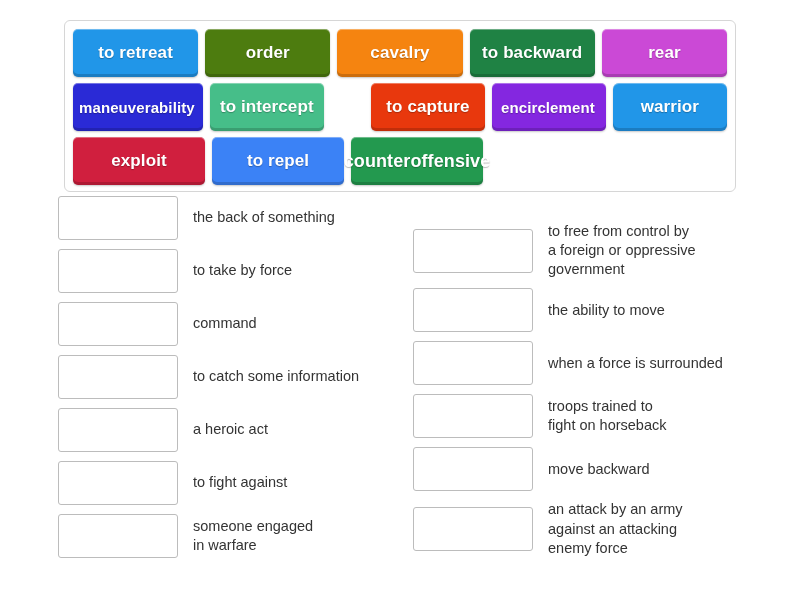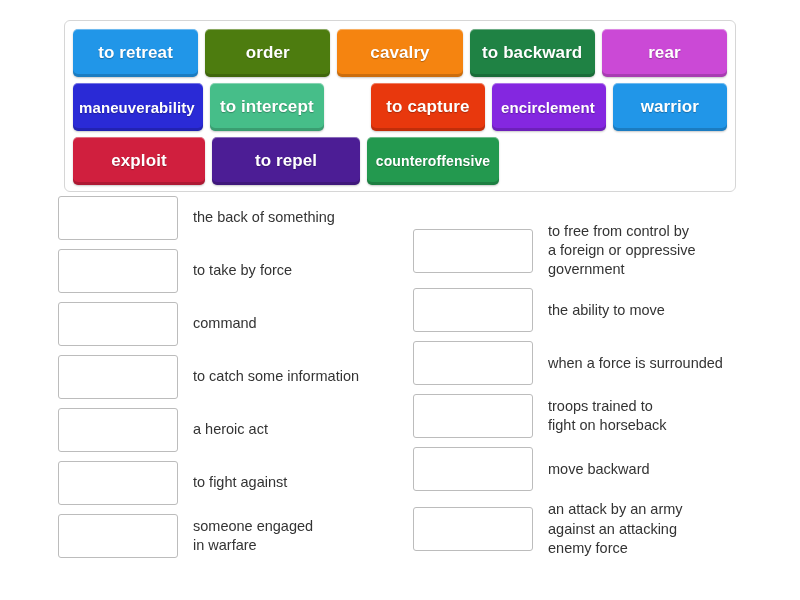--- a/index.html
+++ b/index.html
@@ -50,21 +50,21 @@
     padding: 0 8px;
     cursor: pointer;
     user-select: none;
     white-space: nowrap;
     text-shadow: 0 1px 1px rgba(0,0,0,.28);
     box-shadow: inset 0 1px 0 rgba(255,255,255,.35),
                 inset 0 -3px 0 rgba(0,0,0,.17),
                 0 1px 2px rgba(0,0,0,.22);
   }
   .tile.narrow-text { font-size: 15px; padding-left: 6px; }
-  .tile.tight-text  { font-size: 14px; }
+  .tile.tight-text  { font-size: 18px; }
 
   
   #answer-area {
     position: absolute;
     left: 0;
     top: 196px;
     width: 800px;
   }
   .column {
     position: absolute;
@@ -106,26 +106,26 @@
     <div class="tile" style="width: 132px; background: rgb(245, 132, 16);">cavalry</div>
     <div class="tile" style="width: 132px; background: rgb(31, 130, 68);">to backward</div>
     <div class="tile" style="width: 132px; background: rgb(203, 73, 214);">rear</div>
   </div>
 
   <div class="tile-row">
     <div class="tile narrow-text" style="width: 132px; background: rgb(42, 42, 214);">maneuverability</div>
     <div class="tile" style="width: 132px; background: rgb(70, 190, 137);">to intercept</div>
     <div class="tile" style="width: 132px; background: rgb(232, 56, 13); margin-left: 40px;">to capture</div>
     <div class="tile narrow-text" style="width: 132px; background: rgb(132, 39, 224);">encirclement</div>
-    <div class="tile" style="width: 132px; background: rgb(33, 150, 232);">warrior</div>
+    <div class="tile" style="width: 132px; background: rgb(33, 150, 232); border-radius: 6px;">warrior</div>
   </div>
 
   <div class="tile-row">
     <div class="tile" style="width: 132px; background: rgb(208, 31, 62);">exploit</div>
-    <div class="tile" style="width: 148px; background: #4c1d95;">to repel</div>
+    <div class="tile" style="width: 132px; background: #3b82f6;">to repel</div>
     <div class="tile tight-text" style="width: 132px; background: rgb(35, 153, 79);">counteroffensive</div>
   </div>
 </div>
 
 <div id="answer-area">
 
   <div class="column" id="column-left">
     <div class="qrow">
       <div class="drop-slot"></div>
       <div class="definition">the back of something</div>

